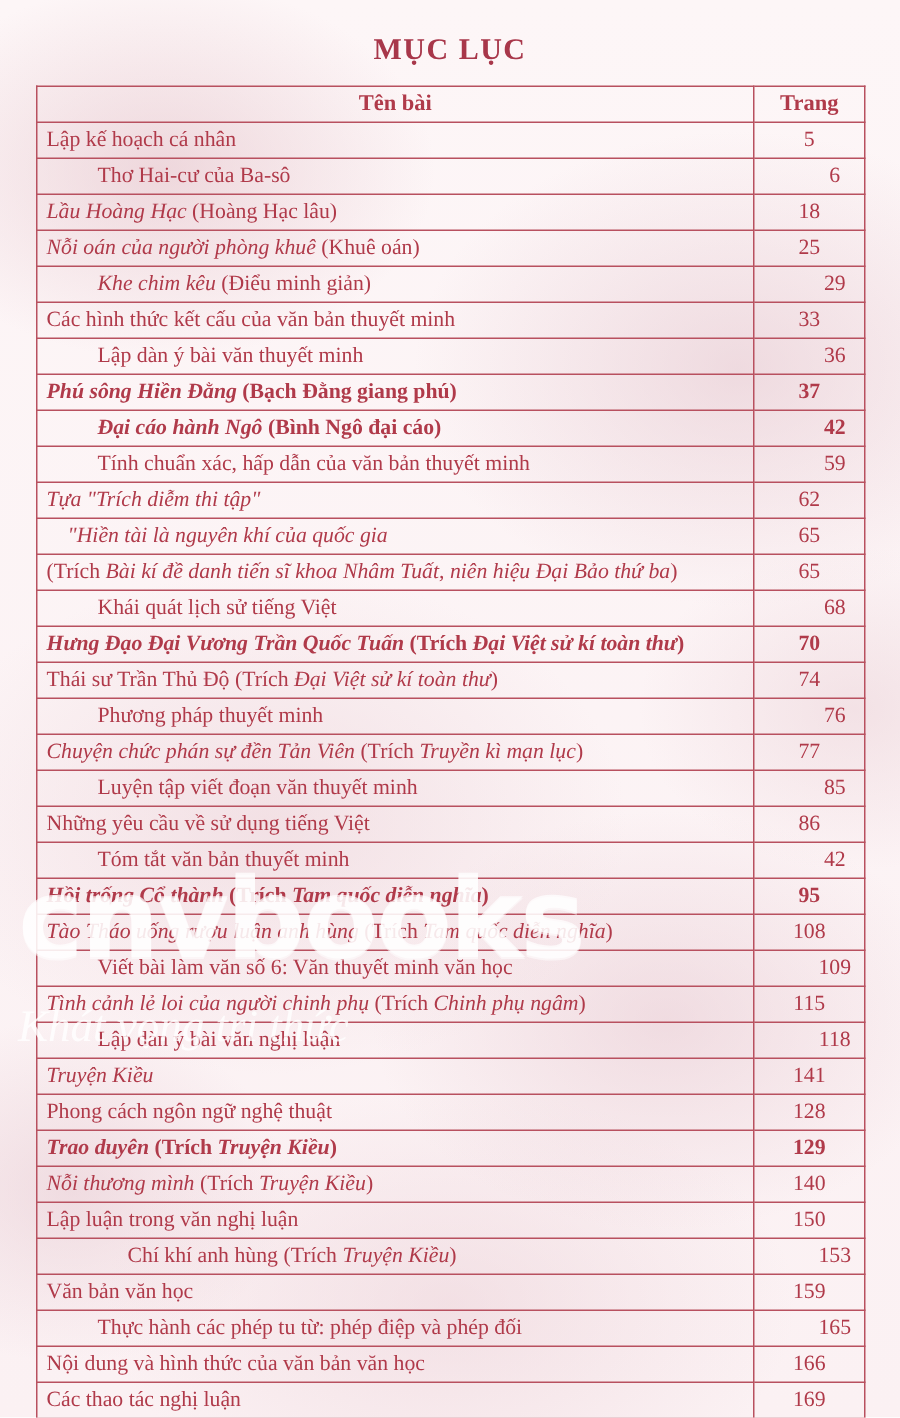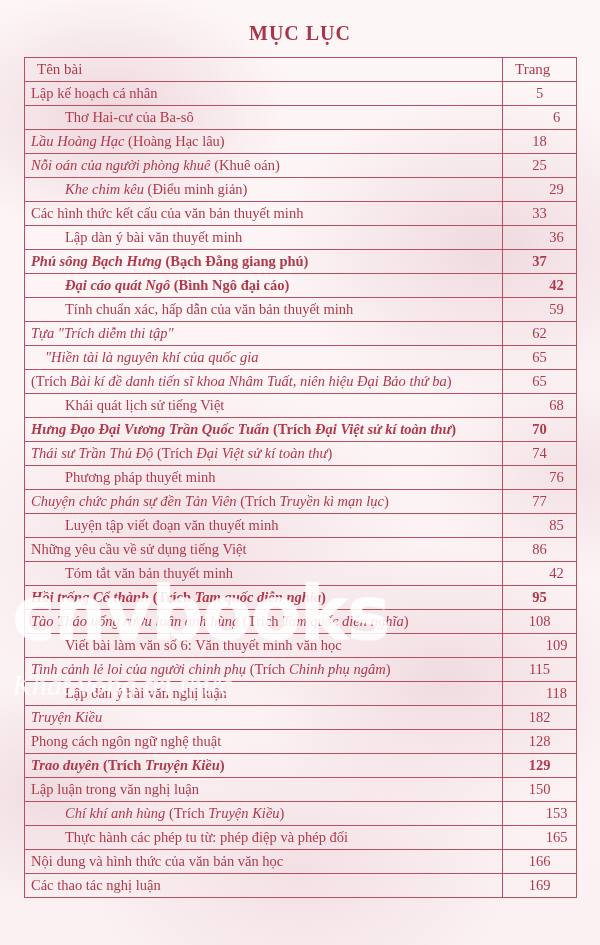--- a/index.html
+++ b/index.html
@@ -55,24 +55,24 @@
     border-collapse: collapse;
     table-layout: fixed;
     font-size: 14.5px;
   }
   table.toc th, table.toc td {
     border: 1px solid #b8505f;
     padding: 1px 6px;
     color: #b03a4a;
   }
   table.toc th {
-    font-weight: normal;
+    font-weight: bold;
     font-size: 15px;
-    text-align: left;
-    padding: 3px 12px;
+    text-align: center;
+    padding: 3px 0;
   }
   col.c-name { width: 478px; }
   col.c-page { width: 74px; }
 
   td.name {
     text-align: left;
     white-space: nowrap;
     overflow: hidden;
     line-height: 1.32;
     height: 21px;
@@ -170,25 +170,25 @@
         </tr>
         <tr>
           <td class="name"><span>Các hình thức kết cấu của văn bản thuyết minh</span></td>
           <td class="page">33</td>
         </tr>
         <tr class=" sep">
           <td class="name"><span>Lập dàn ý bài văn thuyết minh</span></td>
           <td class="page">36</td>
         </tr>
         <tr class=" b">
-          <td class="name"><span style="font-style: italic;">Phú sông Bạch Hưng</span><span> (Bạch Đằng giang phú)</span></td>
+          <td class="name"><span style="font-style: italic;">Phú sông Hiền Đằng</span><span> (Bạch Đằng giang phú)</span></td>
           <td class="page">37</td>
         </tr>
         <tr class=" b sep">
-          <td class="name"><span style="font-style: italic;">Đại cáo quát Ngô</span><span> (Bình Ngô đại cáo)</span></td>
+          <td class="name"><span style="font-style: italic;">Đại cáo hành Ngô</span><span> (Bình Ngô đại cáo)</span></td>
           <td class="page">42</td>
         </tr>
         <tr class=" sep">
           <td class="name"><span>Tính chuẩn xác, hấp dẫn của văn bản thuyết minh</span></td>
           <td class="page">59</td>
         </tr>
         <tr>
           <td class="name"><span style="font-style: italic;">Tựa "Trích diễm thi tập"</span></td>
           <td class="page">62</td>
         </tr>
@@ -202,21 +202,21 @@
         </tr>
         <tr class=" sep">
           <td class="name"><span>Khái quát lịch sử tiếng Việt</span></td>
           <td class="page">68</td>
         </tr>
         <tr class=" b">
           <td class="name"><span style="font-style: italic;">Hưng Đạo Đại Vương Trần Quốc Tuấn</span><span> (Trích </span><span style="font-style: italic;">Đại Việt sử kí toàn thư</span><span>)</span></td>
           <td class="page">70</td>
         </tr>
         <tr>
-          <td class="name"><span style="font-style: italic;">Thái sư Trần Thủ Độ</span><span> (Trích </span><span style="font-style: italic;">Đại Việt sử kí toàn thư</span><span>)</span></td>
+          <td class="name"><span style="">Thái sư Trần Thủ Độ</span><span> (Trích </span><span style="font-style: italic;">Đại Việt sử kí toàn thư</span><span>)</span></td>
           <td class="page">74</td>
         </tr>
         <tr class=" sep">
           <td class="name"><span>Phương pháp thuyết minh</span></td>
           <td class="page">76</td>
         </tr>
         <tr>
           <td class="name"><span style="font-style: italic;">Chuyện chức phán sự đền Tản Viên</span><span> (Trích </span><span style="font-style: italic;">Truyền kì mạn lục</span><span>)</span></td>
           <td class="page">77</td>
         </tr>
@@ -247,37 +247,45 @@
         <tr>
           <td class="name"><span style="font-style: italic;">Tình cảnh lẻ loi của người chinh phụ</span><span> (Trích </span><span style="font-style: italic;">Chinh phụ ngâm</span><span>)</span></td>
           <td class="page">115</td>
         </tr>
         <tr class=" sep">
           <td class="name"><span>Lập dàn ý bài văn nghị luận</span></td>
           <td class="page">118</td>
         </tr>
         <tr>
           <td class="name"><span style="font-style: italic;">Truyện Kiều</span></td>
-          <td class="page">182</td>
+          <td class="page">141</td>
         </tr>
         <tr>
           <td class="name"><span>Phong cách ngôn ngữ nghệ thuật</span></td>
           <td class="page">128</td>
         </tr>
         <tr class=" b">
           <td class="name"><span style="font-style: italic;">Trao duyên</span><span> (Trích </span><span style="font-style: italic;">Truyện Kiều</span><span>)</span></td>
           <td class="page">129</td>
         </tr>
         <tr>
+          <td class="name"><span style="font-style: italic;">Nỗi thương mình</span><span> (Trích </span><span style="font-style: italic;">Truyện Kiều</span><span>)</span></td>
+          <td class="page">140</td>
+        </tr>
+        <tr>
           <td class="name"><span>Lập luận trong văn nghị luận</span></td>
           <td class="page">150</td>
         </tr>
         <tr class=" sep">
-          <td class="name"><span style="font-style: italic;">Chí khí anh hùng</span><span> (Trích </span><span style="font-style: italic;">Truyện Kiều</span><span>)</span></td>
+          <td class="name"><span style=" margin-left: 20px;">Chí khí anh hùng</span><span> (Trích </span><span style="font-style: italic;">Truyện Kiều</span><span>)</span></td>
           <td class="page">153</td>
+        </tr>
+        <tr>
+          <td class="name"><span>Văn bản văn học</span></td>
+          <td class="page">159</td>
         </tr>
         <tr class=" sep">
           <td class="name"><span>Thực hành các phép tu từ: phép điệp và phép đối</span></td>
           <td class="page">165</td>
         </tr>
         <tr>
           <td class="name"><span>Nội dung và hình thức của văn bản văn học</span></td>
           <td class="page">166</td>
         </tr>
         <tr>

